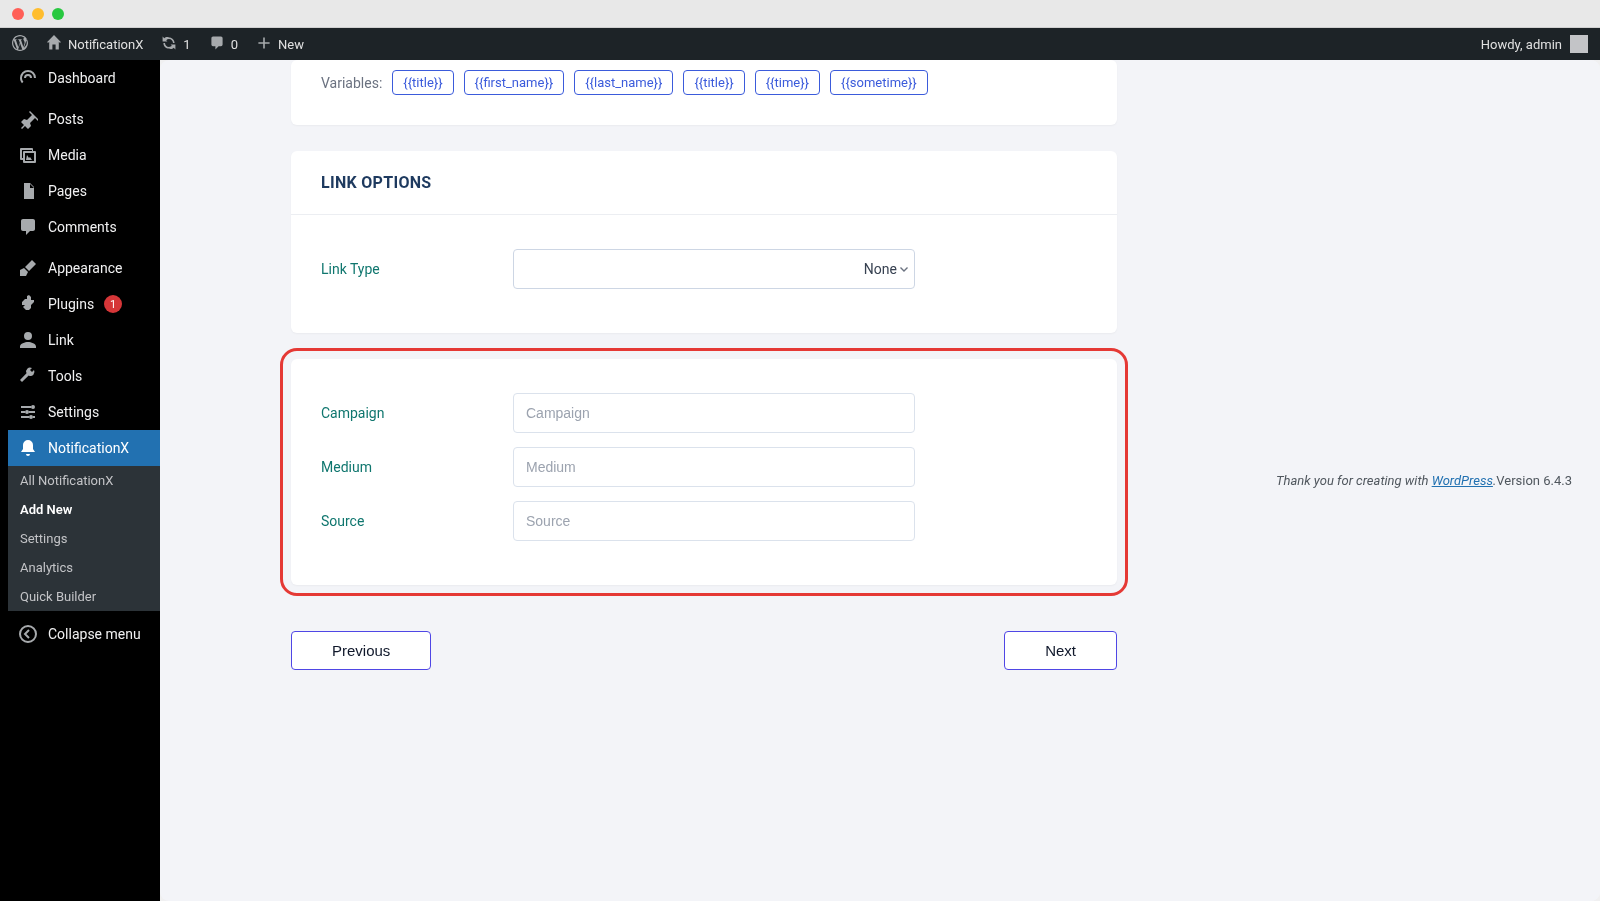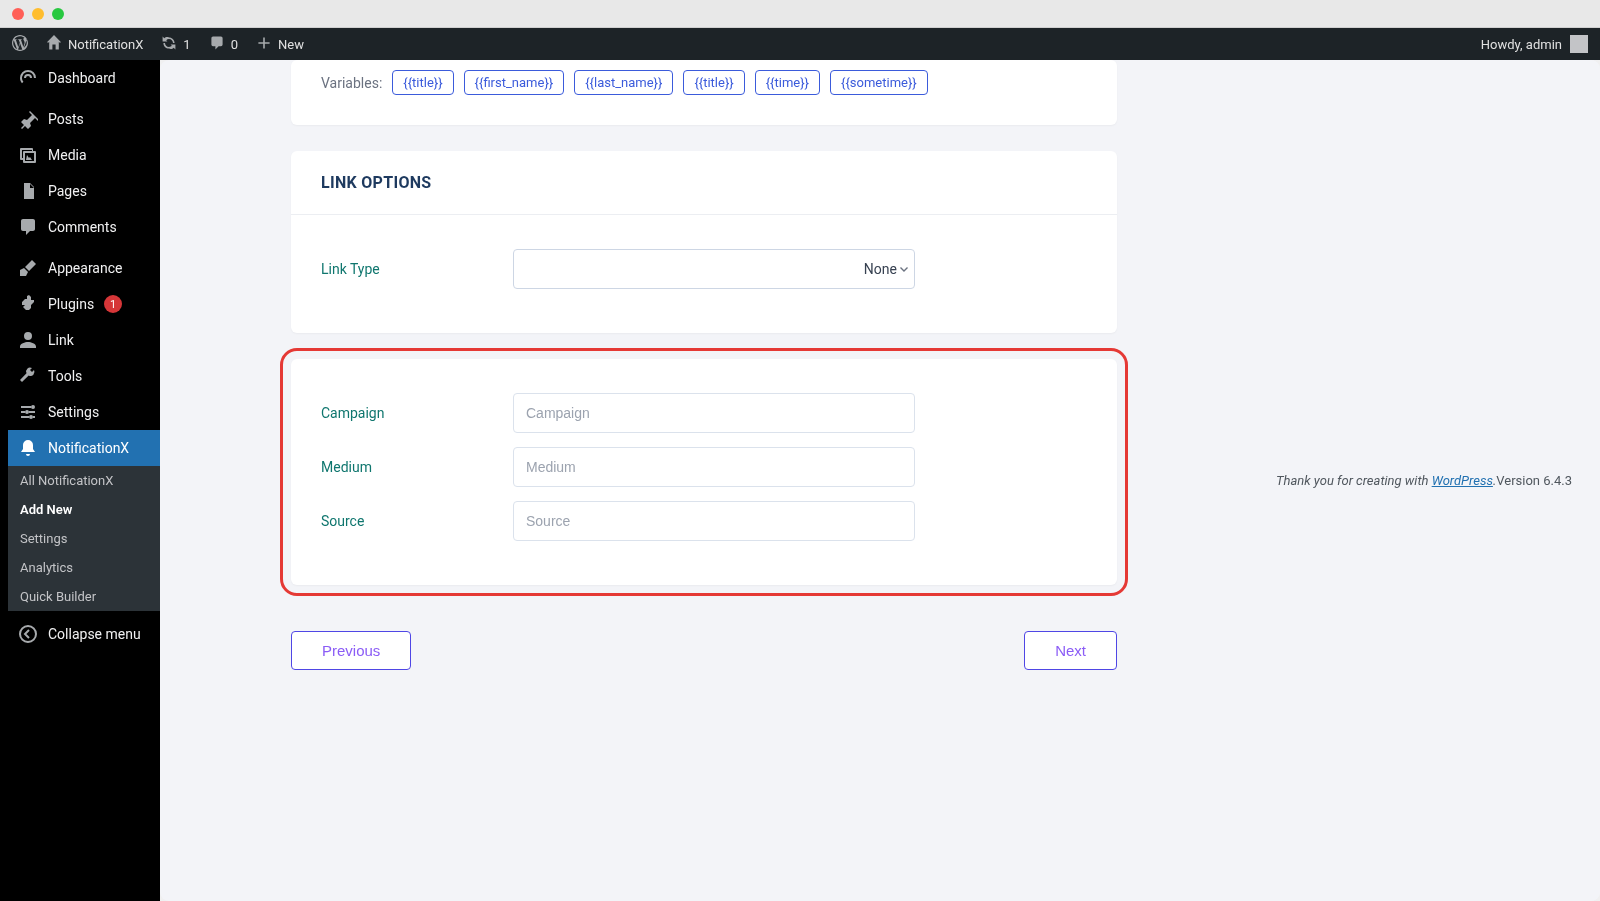--- a/index.html
+++ b/index.html
@@ -200,24 +200,24 @@
   .chevron svg { stroke: #6b7280; fill: none; stroke-width: 2; }
 
   .nav-buttons {
     width: 826px;
     display: flex;
     justify-content: space-between;
     margin: 20px 0 24px 0;
   }
   .btn {
     border: 1px solid #4f46e5;
-    color: #8b5cf6;
+    color: #0f172a;
     background: #fff;
     border-radius: 4px;
-    padding: 10px 30px;
+    padding: 10px 40px;
     font-size: 15px;
     cursor: pointer;
     text-align: right;
   }
 
   
   .wp-footer {
     padding: 12px 28px;
     font-size: 13px;
     color: #50575e;

